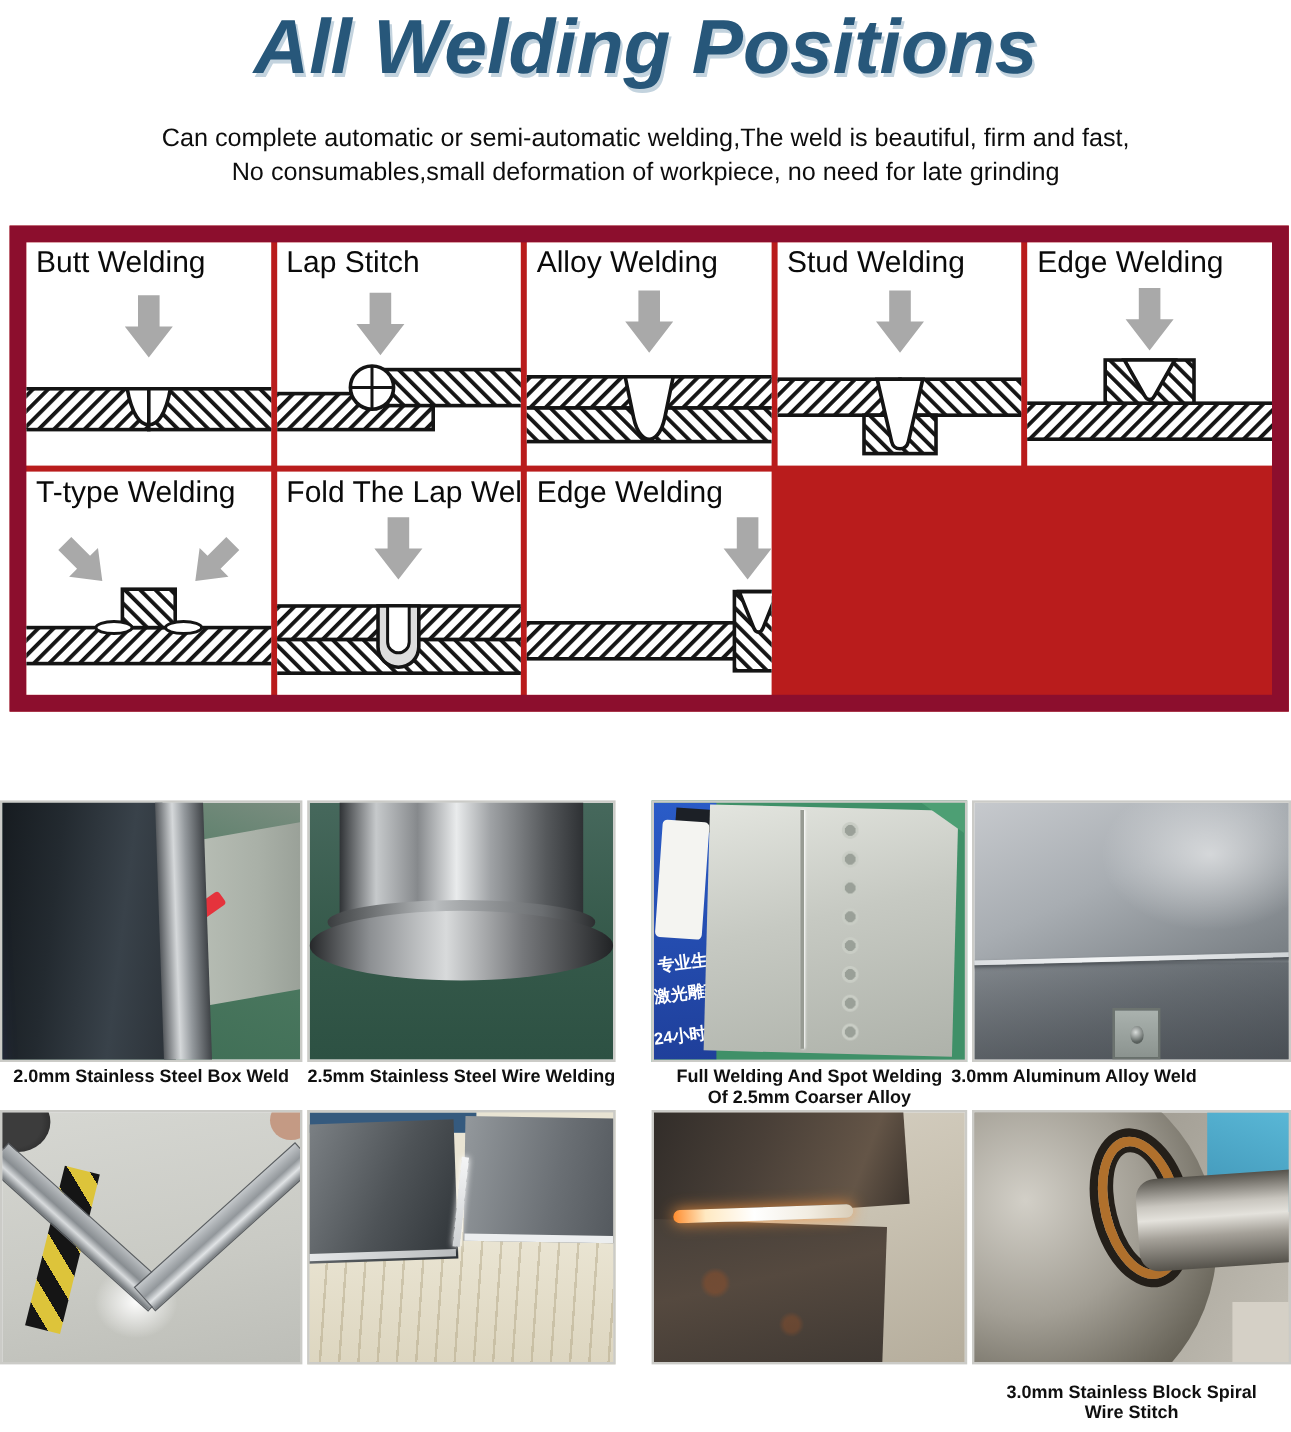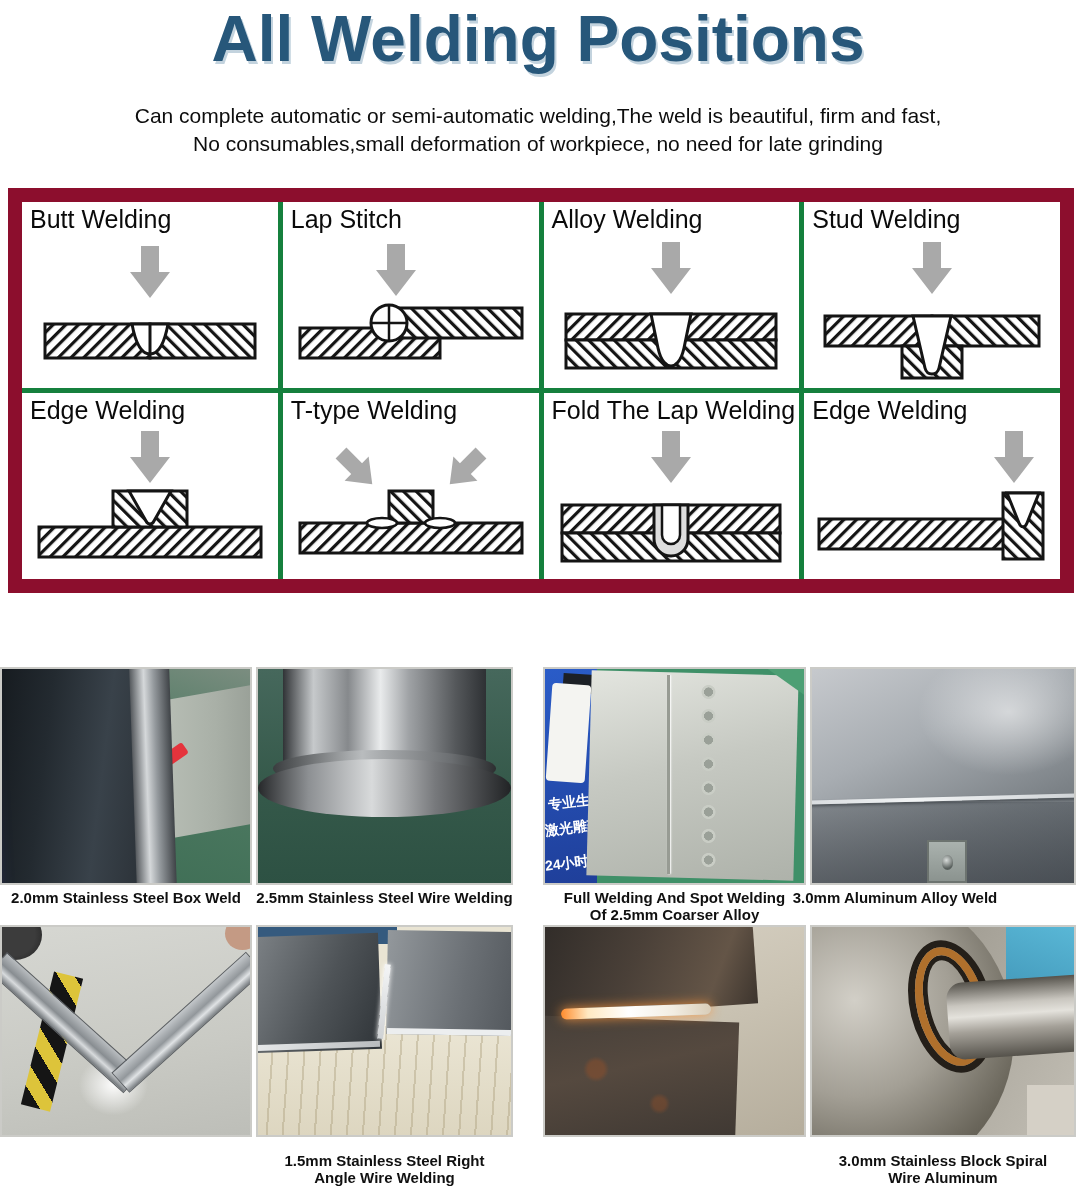--- a/index.html
+++ b/index.html
@@ -3,28 +3,28 @@
 <meta charset="utf-8">
 <style>
   html,body{margin:0;padding:0;background:#fff;}
   .page{position:relative;width:1076px;height:1193px;margin:0 auto;background:#fff;
         font-family:"Liberation Sans", sans-serif;overflow:hidden;}
   .ab{position:absolute;}
 
   
   .title{position:absolute;top:2px;left:0;width:100%;text-align:center;
          font-size:64px;font-weight:800;letter-spacing:0px;color:#27577a;
-         text-shadow:2px 3px 0 #c3d3de;}
+         text-shadow:2px 3px 0 #c3d3de;font-style:italic;}
   .subtitle{position:absolute;top:102px;left:0;width:100%;text-align:center;
             font-size:21px;font-weight:500;color:#0d0d0d;line-height:28px;}
 
   
   .grid{position:absolute;left:8px;top:188px;width:1066px;height:405px;
-        box-sizing:border-box;border:14px solid #8c0e2d;background:#15803d;
-        display:grid;grid-template-columns:repeat(4,1fr);grid-template-rows:1fr 1fr;gap:5px;}
+        box-sizing:border-box;border:14px solid #8c0e2d;background:#b91c1c;
+        display:grid;grid-template-columns:repeat(5,1fr);grid-template-rows:1fr 1fr;gap:5px;}
   .cell{position:relative;background:#fff;overflow:hidden;}
   .cell-label{position:absolute;top:3px;left:8px;font-size:25px;color:#0a0a0a;white-space:nowrap;}
   .art{position:absolute;bottom:2px;left:50%;transform:translateX(-50%);}
 
   
   .photo{position:absolute;box-sizing:border-box;border:2px solid #cbcbc7;overflow:hidden;background:#999;}
   .cap{position:absolute;text-align:center;font-size:15px;font-weight:600;color:#101010;line-height:17px;}
   .cap span{display:block;}
 
   
@@ -306,22 +306,18 @@
     <div class="ab weld"></div>
   </div>
   <div class="photo p8 ab" style="left:810px;top:925px;width:266px;height:212px">
     <div class="ab blue"></div>
     <div class="ab dome"></div>
     <div class="ab ring"></div>
     <div class="ab shaft"></div>
     <div class="ab floor"></div>
   </div>
 
-  <div class="cap ab" style="left:256px;top:1152px;width:257px">
-    <span>1.5mm Stainless Steel Right</span>
-    <span>Angle Wire Welding</span>
-  </div>
   <div class="cap ab" style="left:810px;top:1152px;width:266px">
     <span>3.0mm Stainless Block Spiral</span>
-    <span>Wire Aluminum</span>
+    <span>Wire Stitch</span>
   </div>
 
 </div>
 
 </body></html>

